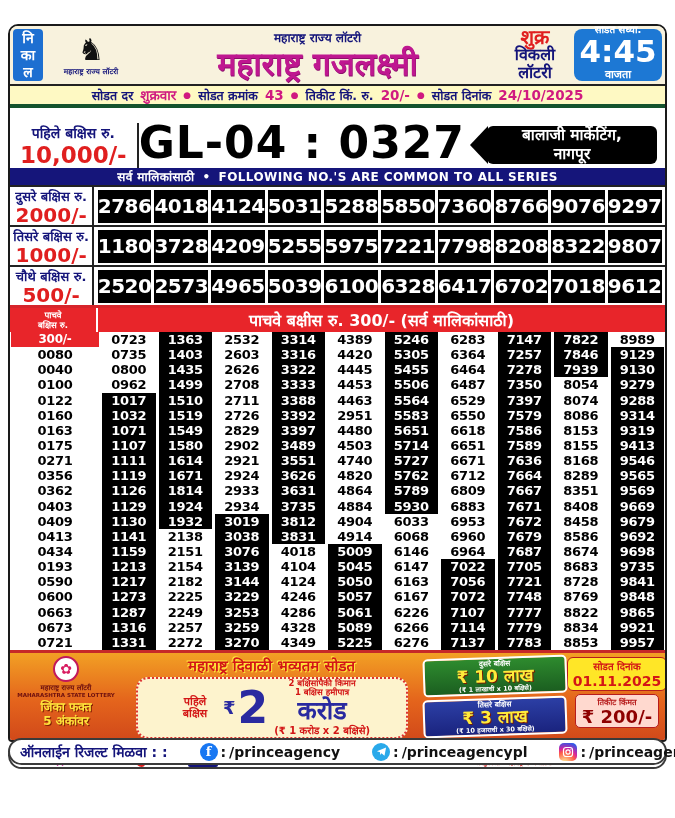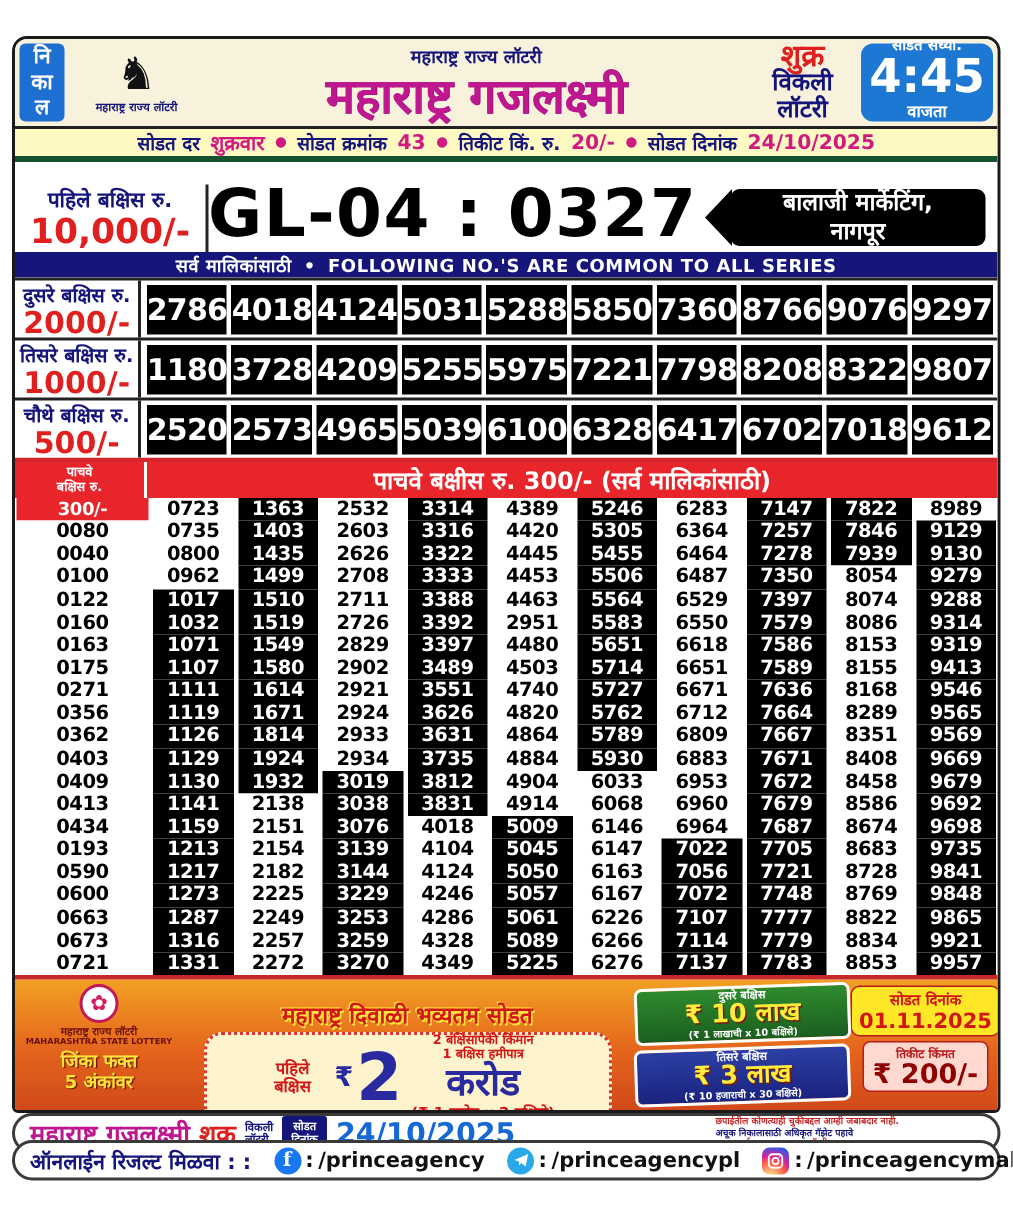--- a/index.html
+++ b/index.html
@@ -86,21 +86,21 @@
   .banner { height: 90px; border-top: 3px solid #c62828; display: flex; position: relative;
             background: linear-gradient(180deg, #f2a024 0%, #e4641c 55%, #d1491a 100%); }
   .b-left { width: 112px; display: flex; flex-direction: column; align-items: center; padding-top: 3px; }
   .b-logo { width: 26px; height: 26px; background: #fff; border: 2px solid #c2185b; border-radius: 50%;
             display: flex; align-items: center; justify-content: center; color: #d81b60; font-size: 14px; }
   .b-org1 { font-size: 7px; font-weight: bold; color: #6d0f0f; margin-top: 1px; }
   .b-org2 { font-size: 5.5px; font-weight: bold; color: #6d0f0f; }
   .b-win { font-size: 12px; font-weight: bold; color: #ffe53b; line-height: 14px;
            text-shadow: 1px 1px 0 #7a1a00; margin-top: 2px; text-align: center; }
   .b-center { flex: 1; display: flex; flex-direction: column; align-items: center; }
-  .b-title { font-size: 15px; font-weight: bold; color: #d31616; margin-top: 13px; white-space: nowrap;
+  .b-title { font-size: 15px; font-weight: bold; color: #d31616; margin-top: 2px; white-space: nowrap;
              text-shadow: 1px 1px 0 #ffe53b, -1px -1px 0 #ffe53b; }
   .b-panel { margin-top: 2px; width: 272px; height: 62px; background: #fdf3cd; border: 2px dotted #d33;
              border-radius: 12px; display: flex; align-items: center; justify-content: center; gap: 6px; padding: 2px; }
   .bp-badge { width: 44px; text-align: center; color: #d31616; font-weight: bold; font-size: 11px; line-height: 12px; }
   .bp-big { display: flex; align-items: center; color: #2a2aa0; font-weight: 800; }
   .bp-rs { font-size: 18px; margin-right: 2px; }
   .bp-digit { font-size: 44px; line-height: 44px; }
   .bp-col { display: flex; flex-direction: column; align-items: center; }
   .bp-guarantee { color: #d31616; font-weight: bold; font-size: 8.5px; line-height: 9.5px; text-align: center; }
   .bp-word { color: #2a2aa0; font-weight: 800; font-size: 25px; line-height: 25px; }
@@ -129,21 +129,21 @@
   .fb-day { color: #e01f1f; font-weight: bold; font-size: 17px; }
   .fb-weekly { display: flex; flex-direction: column; color: #14147a; font-weight: bold;
                font-size: 7.5px; line-height: 8px; }
   .fb-drawbox { background: #14147a; color: #fff; font-weight: bold; font-size: 7.5px; line-height: 8.5px;
                 padding: 3px 6px; border-radius: 2px; text-align: center; }
   .fb-date { color: #1668d6; font-weight: 800; font-size: 19px; white-space: nowrap; }
   .fb-disc { margin-left: auto; width: 178px; font-size: 6.2px; line-height: 7.5px; text-align: left; }
   .fd1 { color: #c62828; font-weight: bold; }
   .fd2 { color: #14147a; font-weight: bold; }
   .fd3 { color: #c62828; font-weight: bold; }
-  .bar2 { top: 760px; height: 27px; gap: 5px; }
+  .bar2 { top: 738px; height: 27px; gap: 22px; }
   .sc-lead { color: #14147a; font-weight: bold; font-size: 14px; white-space: nowrap; }
   .sc-group { display: flex; align-items: center; gap: 3px; margin-left: 10px; }
   .sc-icon { width: 18px; height: 18px; border-radius: 50%; display: flex; align-items: center; justify-content: center; }
   .sc-fb { background: #1877f2; color: #fff; font-weight: bold; font-size: 13px; font-family: "DejaVu Serif", serif; }
   .sc-tg { background: #29a9ea; }
   .sc-ig { border-radius: 5px; background: radial-gradient(circle at 30% 110%, #fdf497 0%, #fd5949 45%, #d6249f 60%, #285aeb 90%); }
   .sc-handle { color: #111; font-weight: bold; font-size: 14px; white-space: nowrap; }
   .sc-sep { color: #111; font-weight: bold; font-size: 14px; }
 </style>
 </head>

